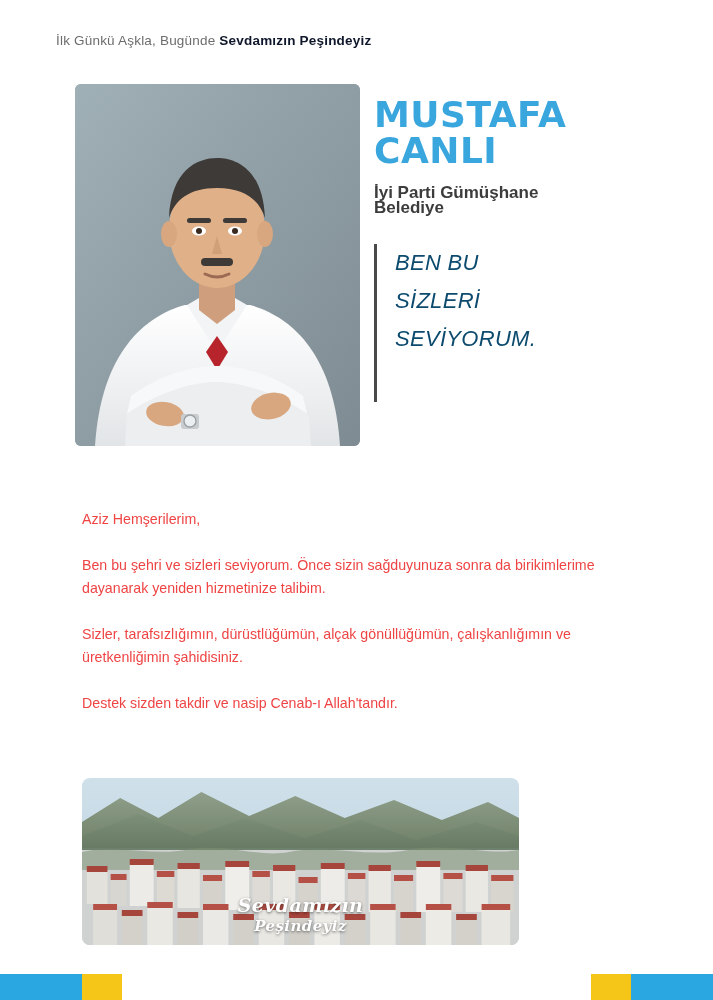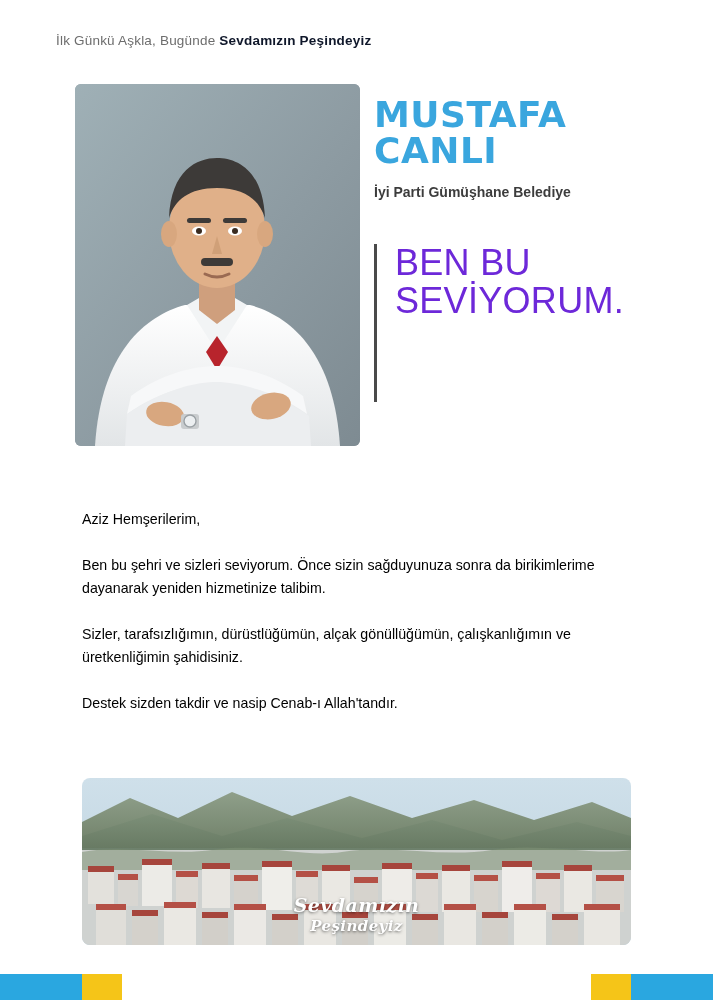--- a/index.html
+++ b/index.html
@@ -62,64 +62,65 @@
     font-size: 36px;
     line-height: 36px;
     font-weight: bold;
     color: #3aa6de;
     letter-spacing: 0.5px;
     font-family: "DejaVu Sans", sans-serif;
   }
   .cand-name .ln2 { display:block; }
   .cand-role {
     margin-top: 16px;
-    font-size: 14px;
+    font-size: 17px;
     line-height: 15px;
     font-weight: bold;
     color: #3c3c3c;
     max-width: 230px;
   }
 
   
   .quote-wrap {
     position: absolute;
     left: 374px;
     top: 244px;
     padding-left: 18px;
     border-left: 3px solid #4a4a4a;
     height: 158px;
     box-sizing: border-box;
   }
   .quote {
-    font-size: 36px;
+    font-size: 22px;
     line-height: 38px;
-    color: #6d28d9;
+    font-style: italic;
+    color: #0c4a6e;
     letter-spacing: 0.3px;
   }
   .quote span { display:block; }
 
   
   .letter {
     position: absolute;
     left: 82px;
     top: 508px;
     width: 520px;
-    color: #000000;
+    color: #ef4444;
     font-size: 14.2px;
     line-height: 23px;
   }
   .letter p { margin: 0 0 23px 0; }
   .letter p:last-child { margin-bottom: 9px; }
 
   
   .city {
     position: absolute;
     left: 82px;
     top: 778px;
-    width: 549px;
+    width: 437px;
     height: 167px;
     border-radius: 8px;
     overflow: hidden;
   }
   .city svg { display:block; width:100%; height:100%; }
 
   .city-logo {
     position: absolute;
     left: 0;
     right: 0;
@@ -216,20 +217,21 @@
       <span class="ln2">CANLI</span>
     </div>
     <div class="cand-role">
       <div>İyi Parti Gümüşhane Belediye</div>
     </div>
   </div>
 
   <div class="quote-wrap">
     <div class="quote">
       <span>BEN BU</span>
+      <span>SİZLERİ</span>
       <span>SEVİYORUM.</span>
     </div>
   </div>
 
   <div class="letter">
     <p>Aziz Hemşerilerim,</p>
     <p>Ben bu şehri ve sizleri seviyorum. Önce sizin sağduyunuza sonra da birikimlerime dayanarak yeniden hizmetinize talibim.</p>
     <p>Sizler, tarafsızlığımın, dürüstlüğümün, alçak gönüllüğümün, çalışkanlığımın ve üretkenliğimin şahidisiniz.</p>
     <p>Destek sizden takdir ve nasip Cenab-ı Allah'tandır.</p>
   </div>

